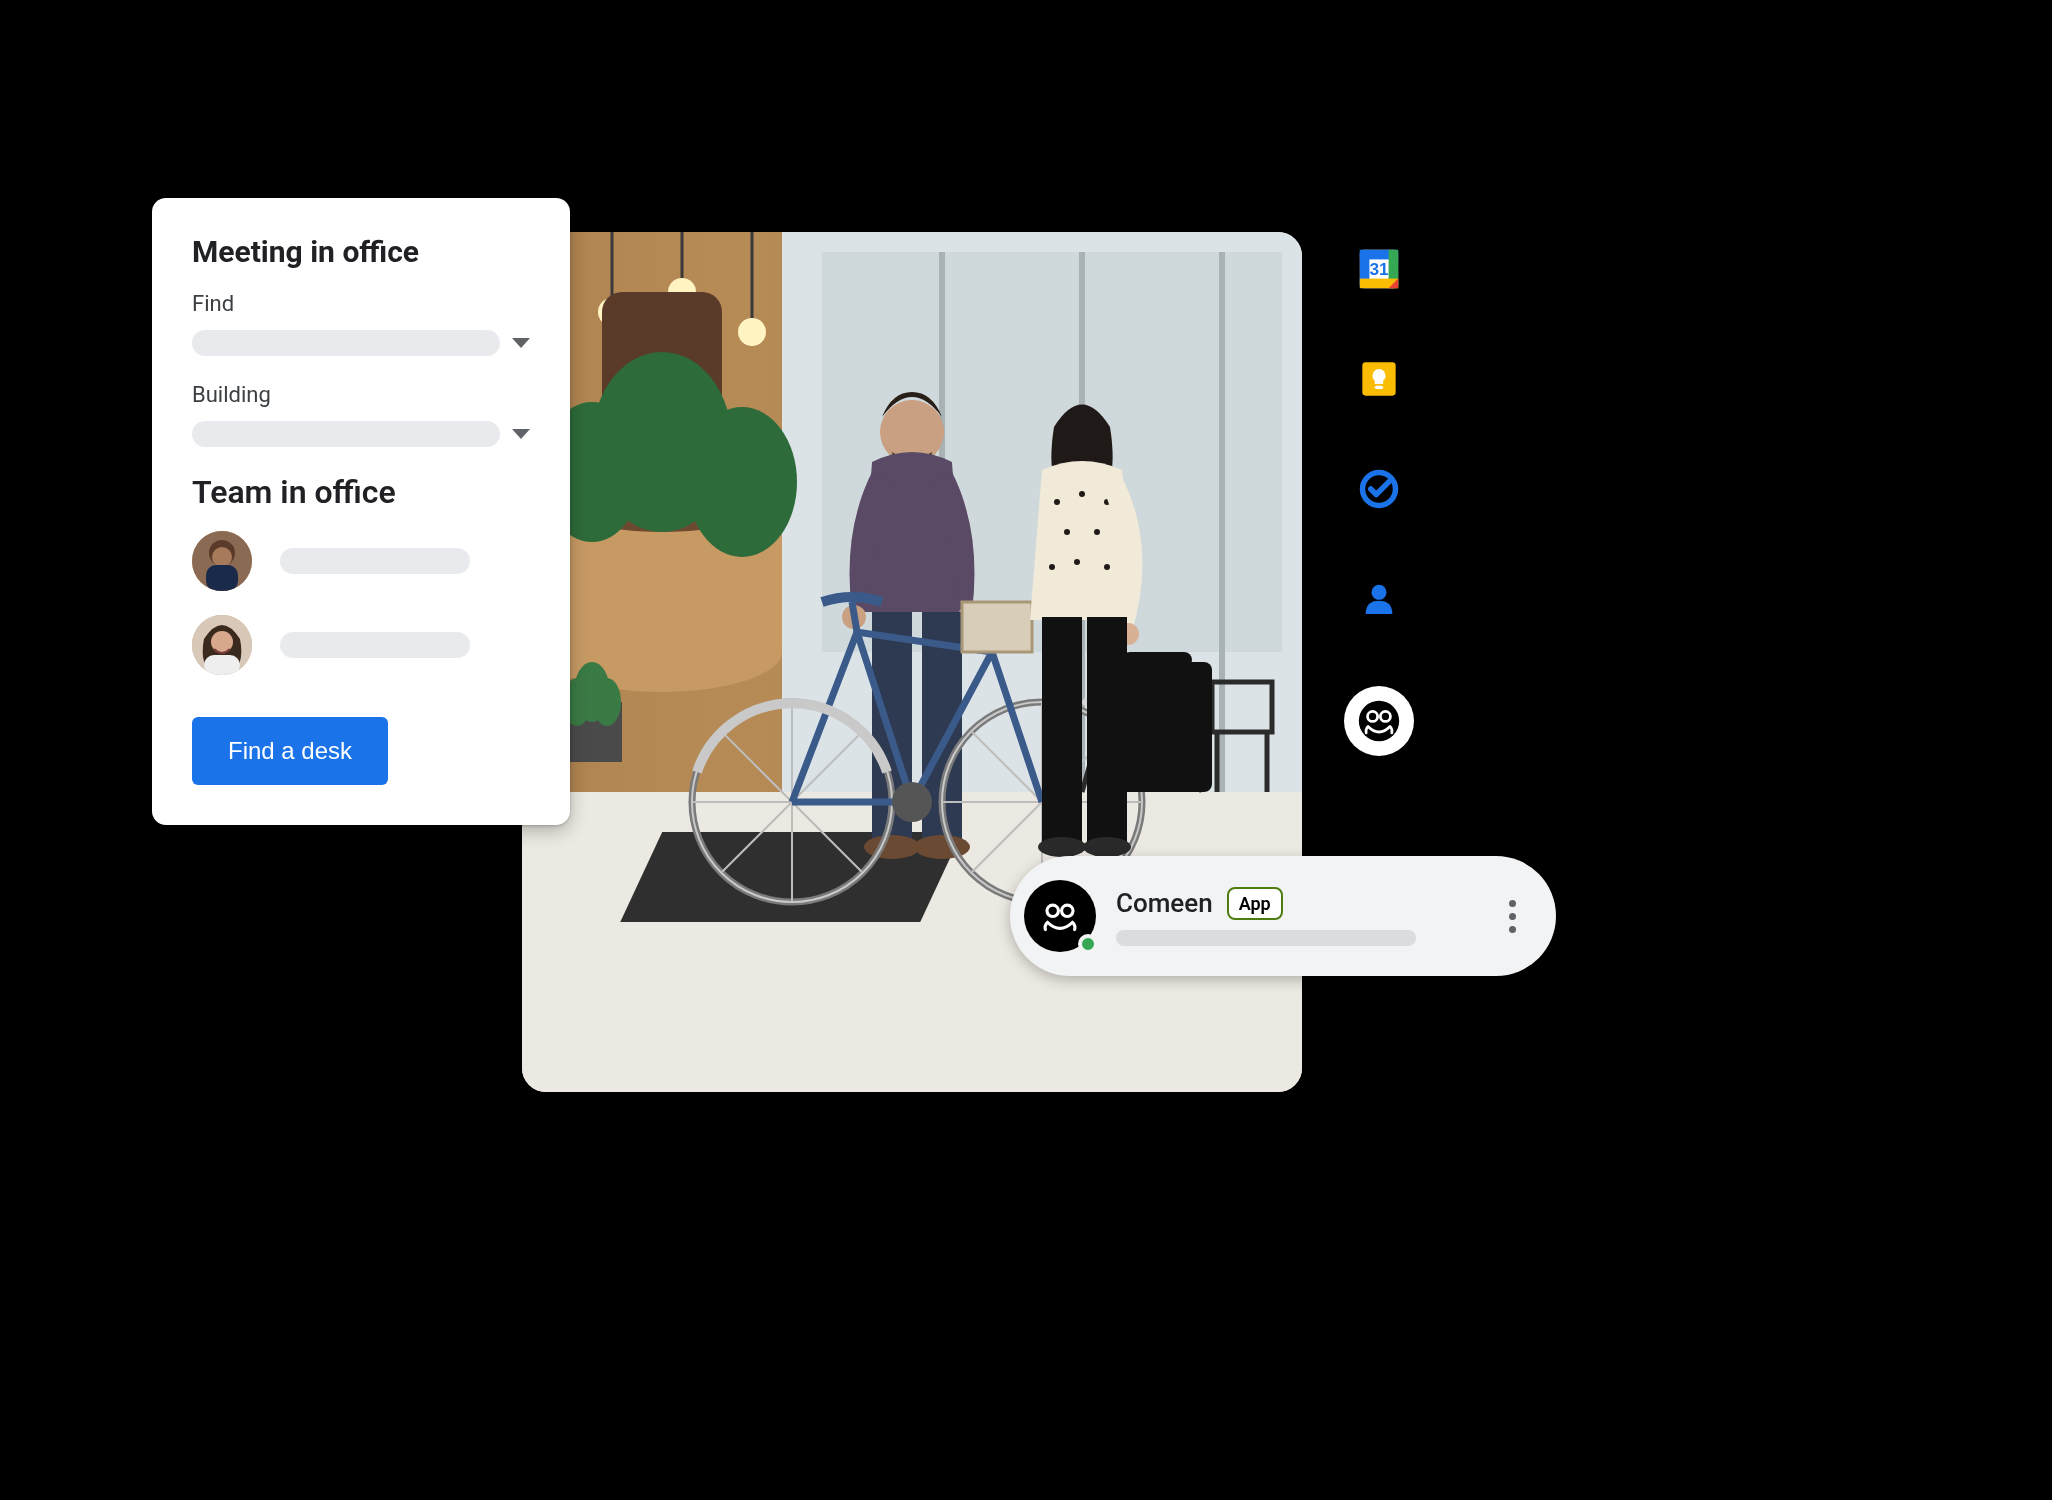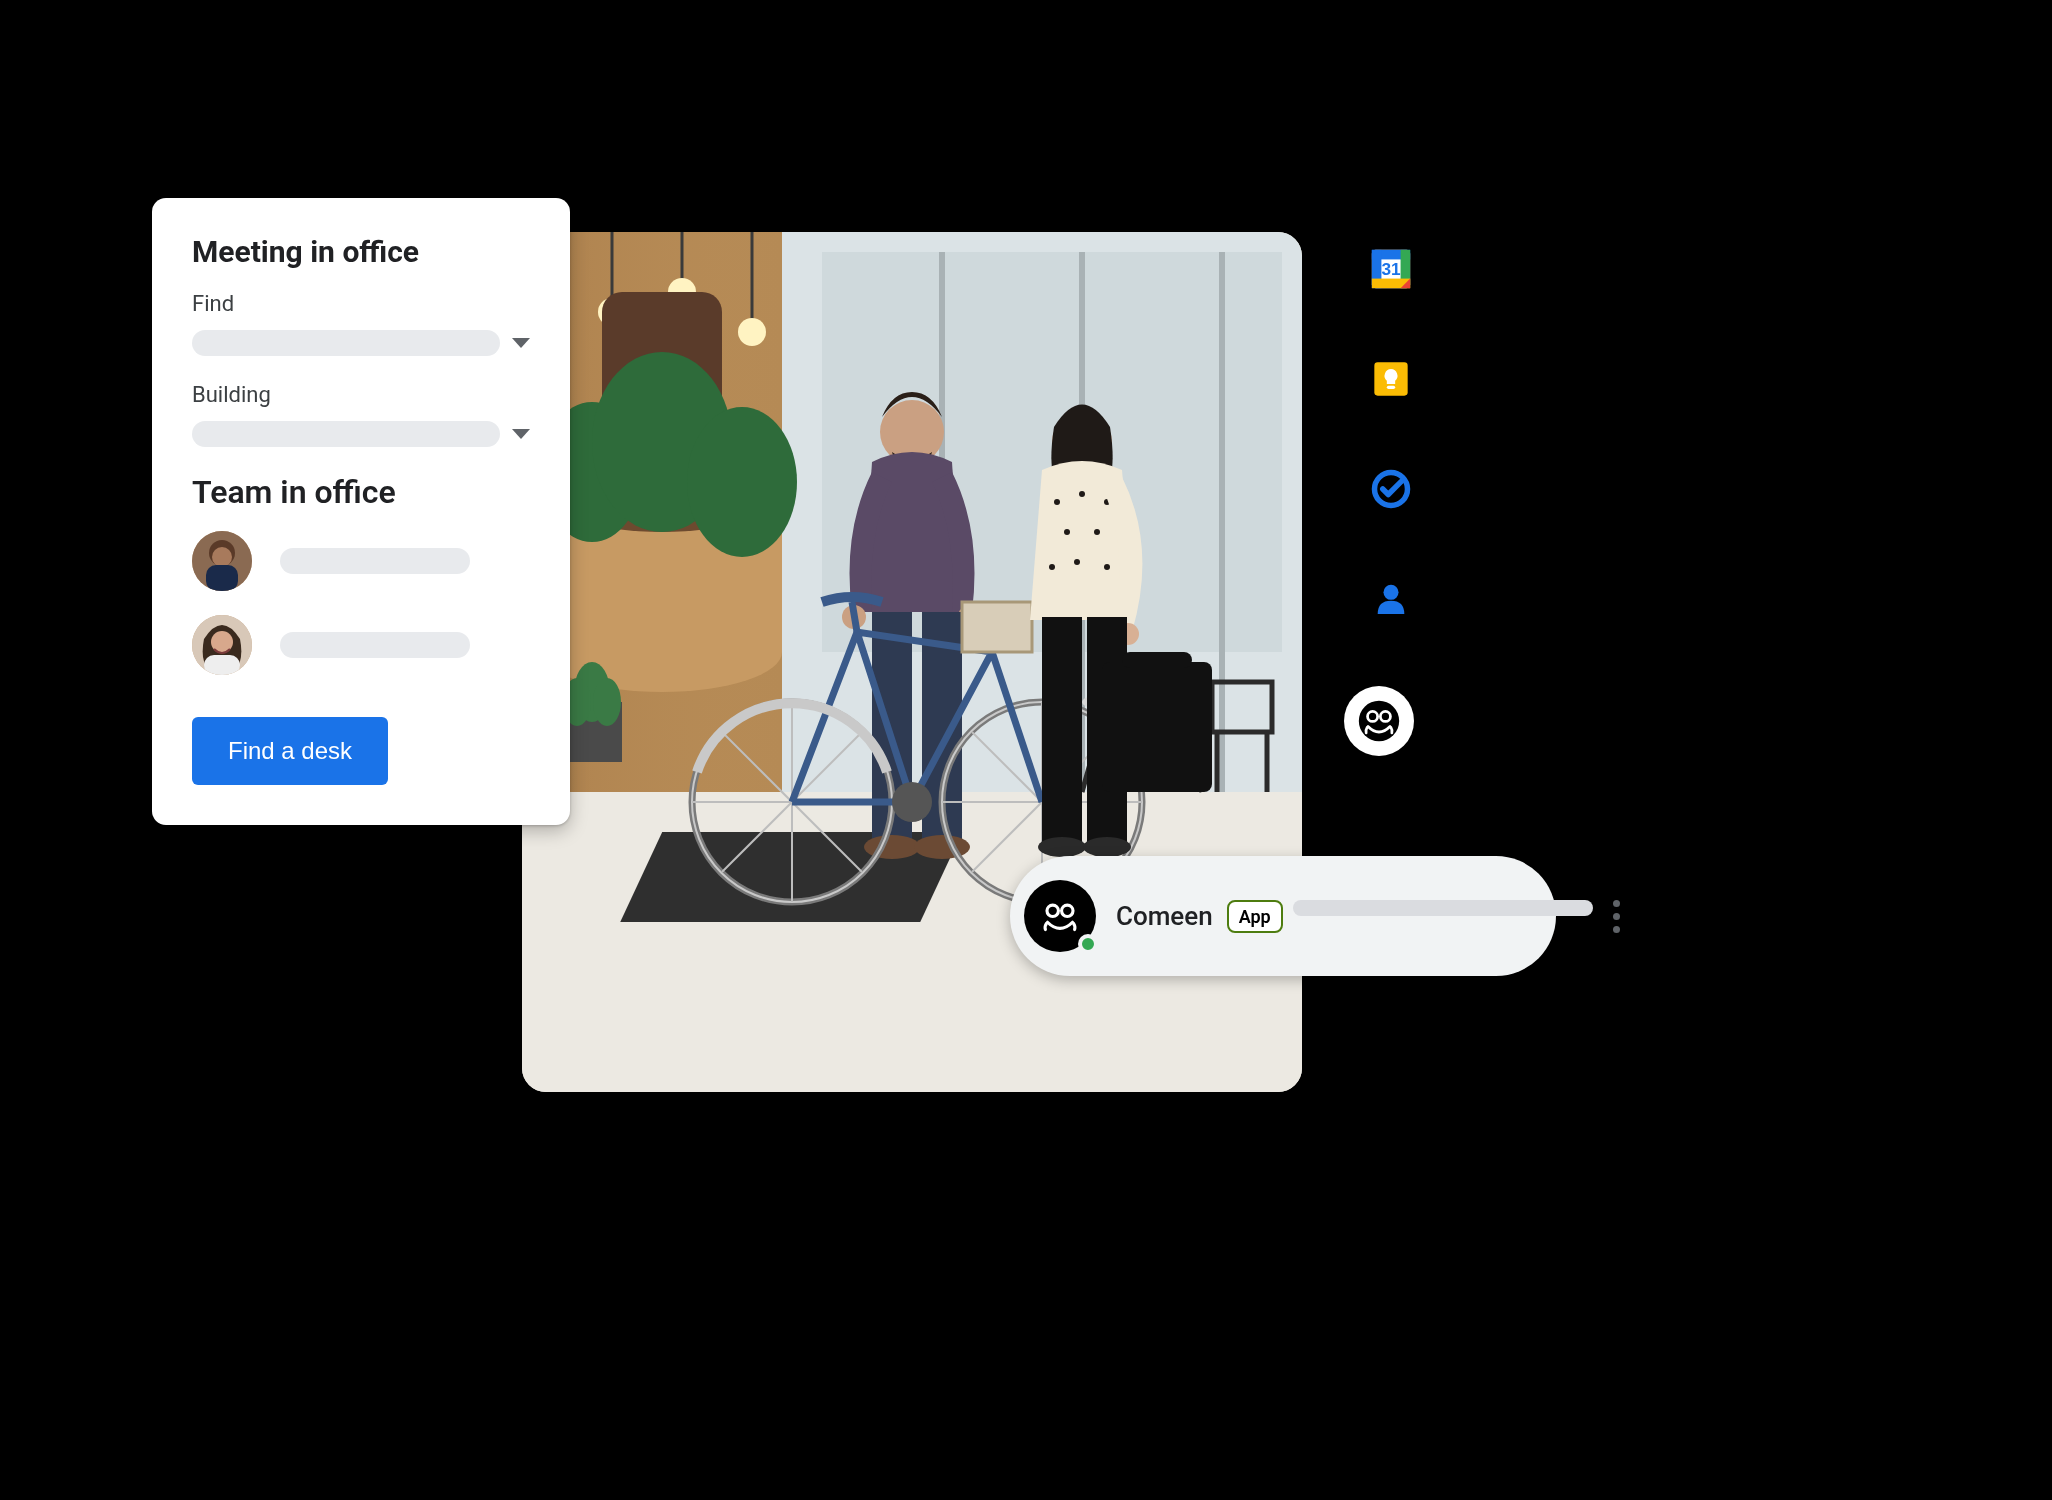--- a/index.html
+++ b/index.html
@@ -107,21 +107,21 @@
   }
 
   
   .sidebar {
     position: absolute;
     left: 1344px;
     top: 246px;
     width: 70px;
     display:flex;
     flex-direction:column;
-    align-items:flex-end;
+    align-items:center;
     gap: 64px;
   }
   .side-ic { width:46px; height:46px; display:flex; align-items:center; justify-content:center; }
   .side-ic.selected {
     width:70px; height:70px; border-radius:50%;
     background:#fff;
     box-shadow: 0 2px 8px rgba(0,0,0,.35);
   }
 
   
@@ -148,21 +148,21 @@
     flex:0 0 72px;
   }
   .presence {
     position:absolute;
     right:-2px; bottom:-2px;
     width:20px; height:20px;
     border-radius:50%;
     background:#34a853;
     border:4px solid #f1f3f4;
   }
-  .chat-body { flex:1; display:flex; flex-direction:row; gap:10px; }
+  .chat-body { flex:1; display:flex; flex-direction:column; gap:10px; }
   .chat-top { display:flex; align-items:center; gap:14px; }
   .chat-name { font-size:26px; font-weight:500; color:#202124; }
   .chat-badge {
     font-size:18px; font-weight:600;
     background:#fff; border:2px solid #4d7c0f;
     border-radius:8px; padding:4px 10px;
   }
   .chat-line { height:16px; width:300px; background:#dadce0; border-radius:999px; }
   .kebab { width:36px; display:flex; flex-direction:column; align-items:center; gap:6px; cursor:pointer; }
   .kebab span { width:7px; height:7px; border-radius:50%; background:#5f6368; }

